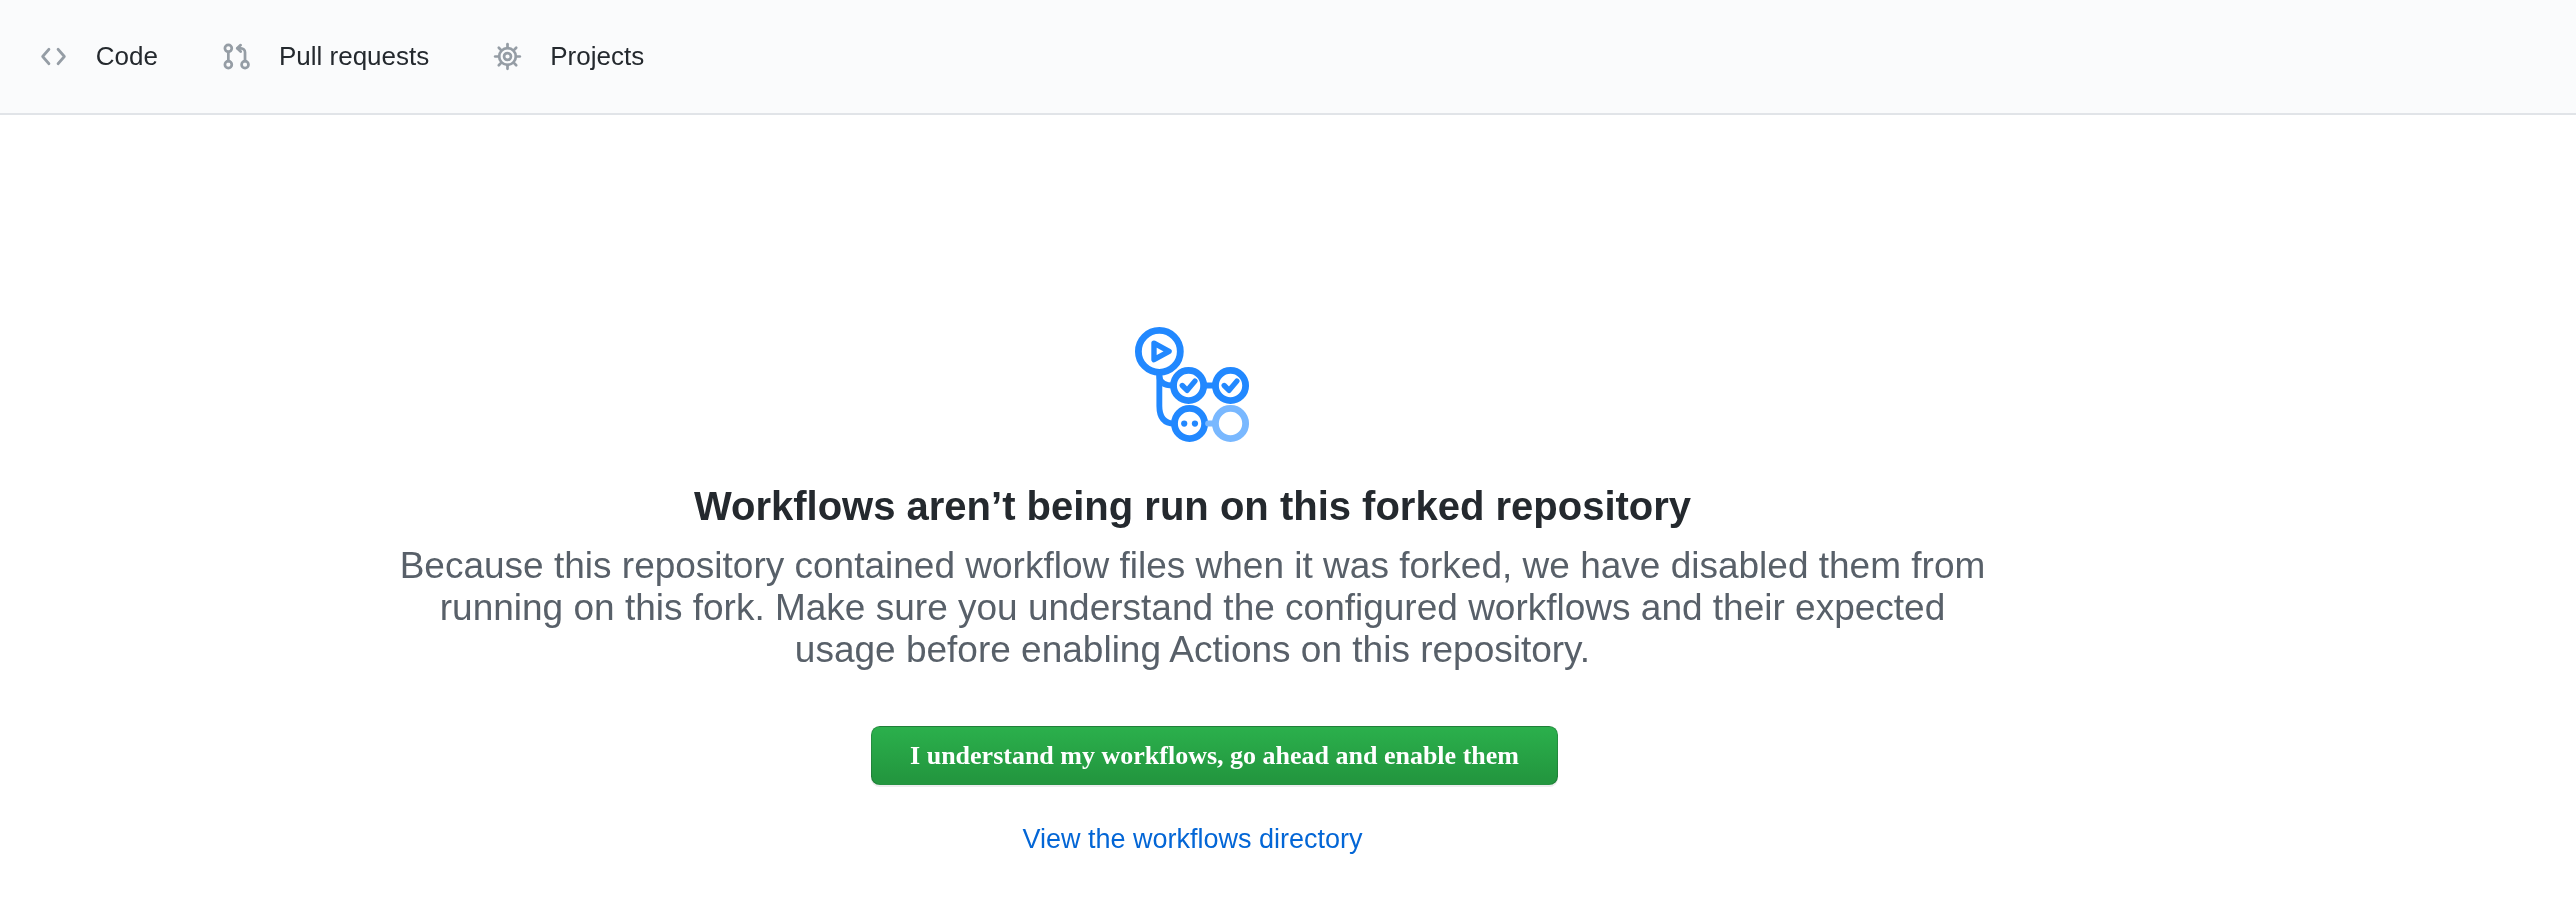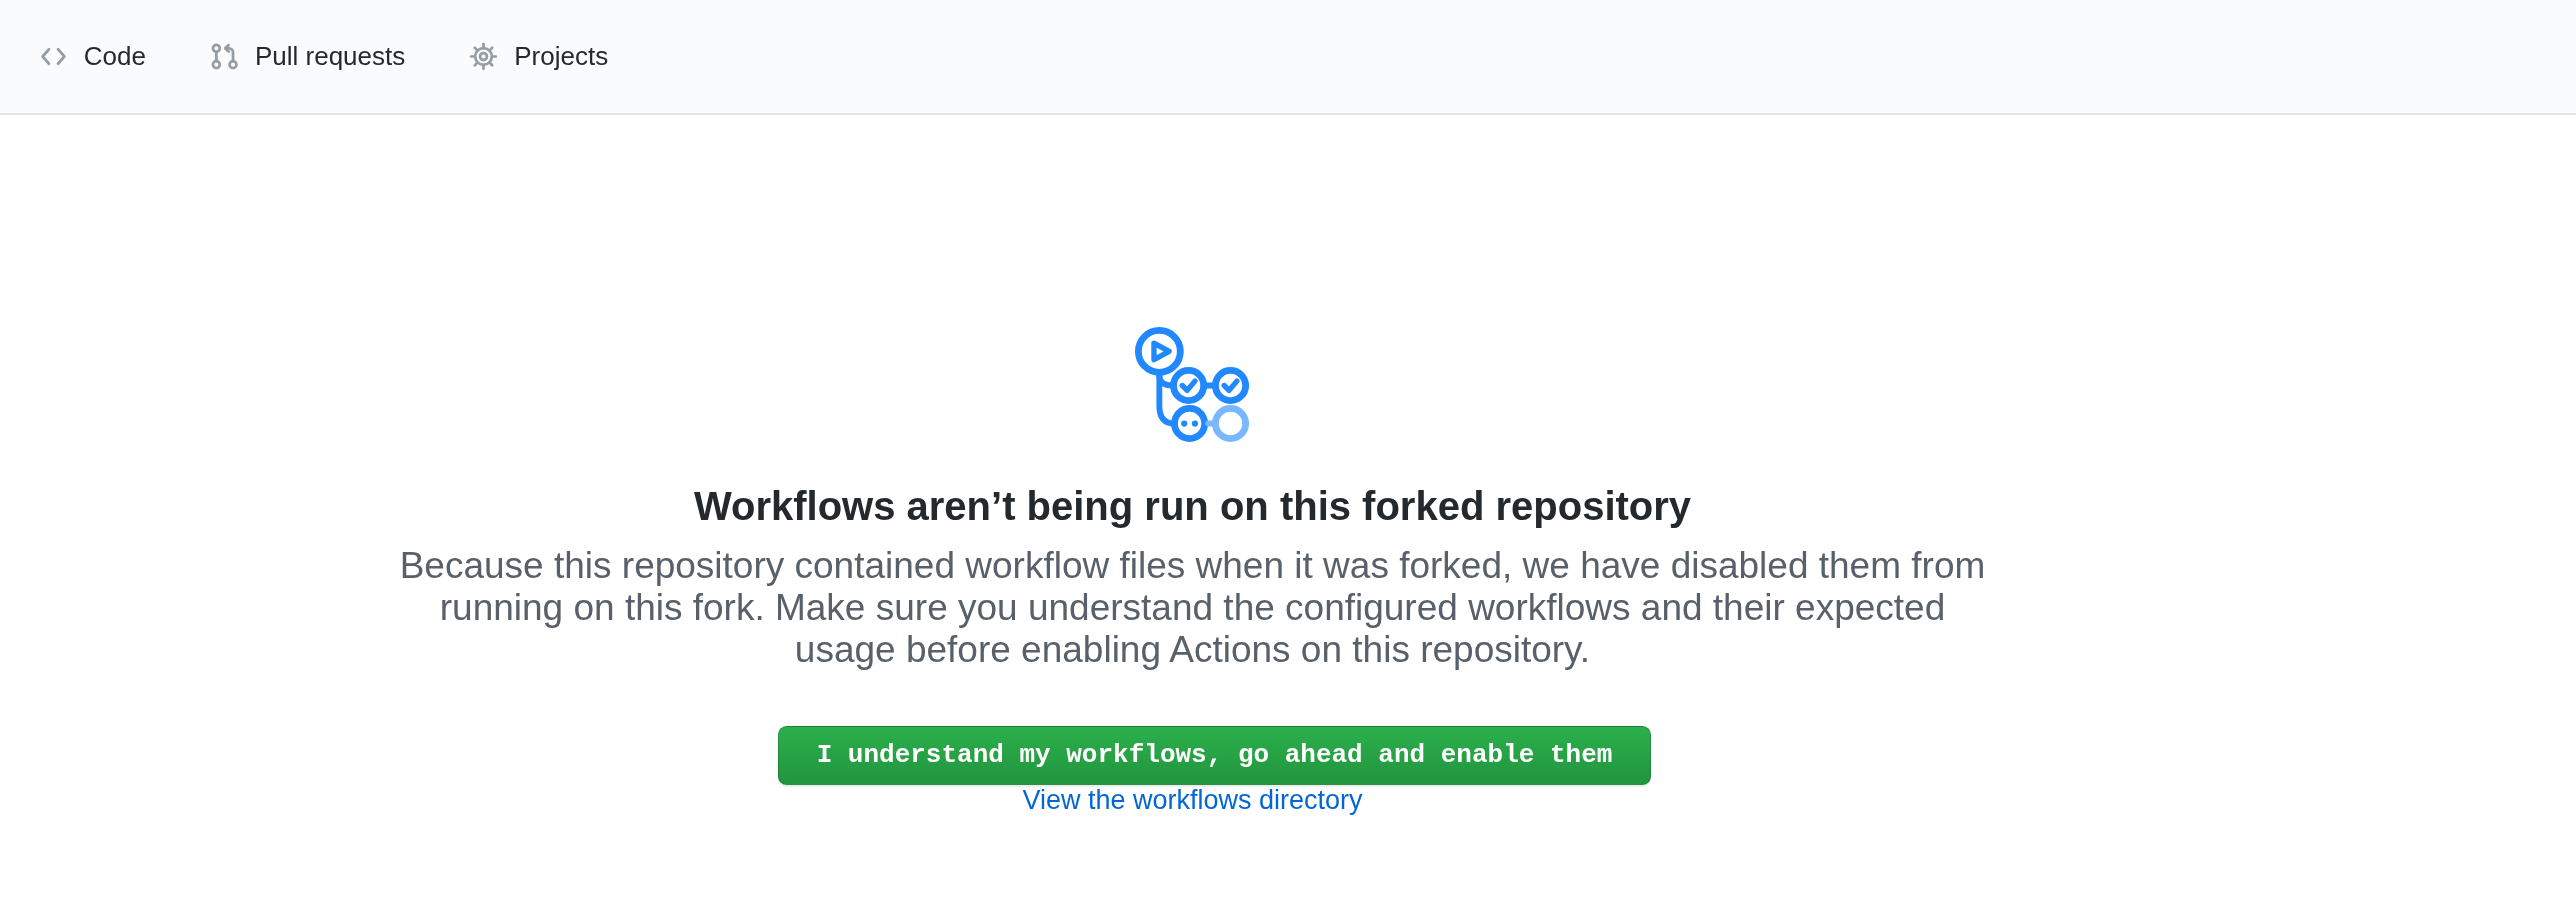--- a/index.html
+++ b/index.html
@@ -27,21 +27,21 @@
   .nav{
     display:flex;align-items:stretch;
     height:115px;
     background:var(--nav-bg);
     border-bottom:2px solid var(--border);
     padding-left:6.8px;
   }
   .tab{
     position:relative;
     display:flex;align-items:center;
-    gap:16px;
+    gap:28px;
     padding:0 32px;
     font-size:26px;
     color:var(--text-primary);
     cursor:pointer;
     white-space:nowrap;
   }
   .tab .ticon{display:flex;align-items:center;color:var(--icon-gray);}
   .tab .ticon svg{width:29px;height:29px;display:block;}
   .tab.active{font-weight:600;}
   .tab.active .ticon{color:var(--text-primary);}
@@ -70,34 +70,35 @@
     max-width:1603px;
     font-size:37px;
     line-height:42px;
     color:var(--text-secondary);
   }
   .bs-button{
     display:inline-block;
     margin-top:55px;
     height:59px;
     padding:0 38px;
-    font-family:Liberation Mono, monospace;
+    font-family:Liberation Serif, serif;
     font-size:26px;
     font-weight:600;
     line-height:57px;
     color:#ffffff;
     background:linear-gradient(180deg,var(--button-green-top),var(--button-green-bottom) 90%);
     border:1px solid rgba(27,31,35,0.2);
     border-radius:8.8px;
     box-shadow:0 2px 0 rgba(27,31,35,0.08);
     cursor:pointer;
     margin-left:44px;
   }
   .bs-link{
     display:inline-block;
+    margin-top:39px;
     font-size:27px;
     color:var(--link-blue);
     text-decoration:none;
     cursor:pointer;
   }
 </style>
 </head>
 <body>
 
 <nav class="nav">

